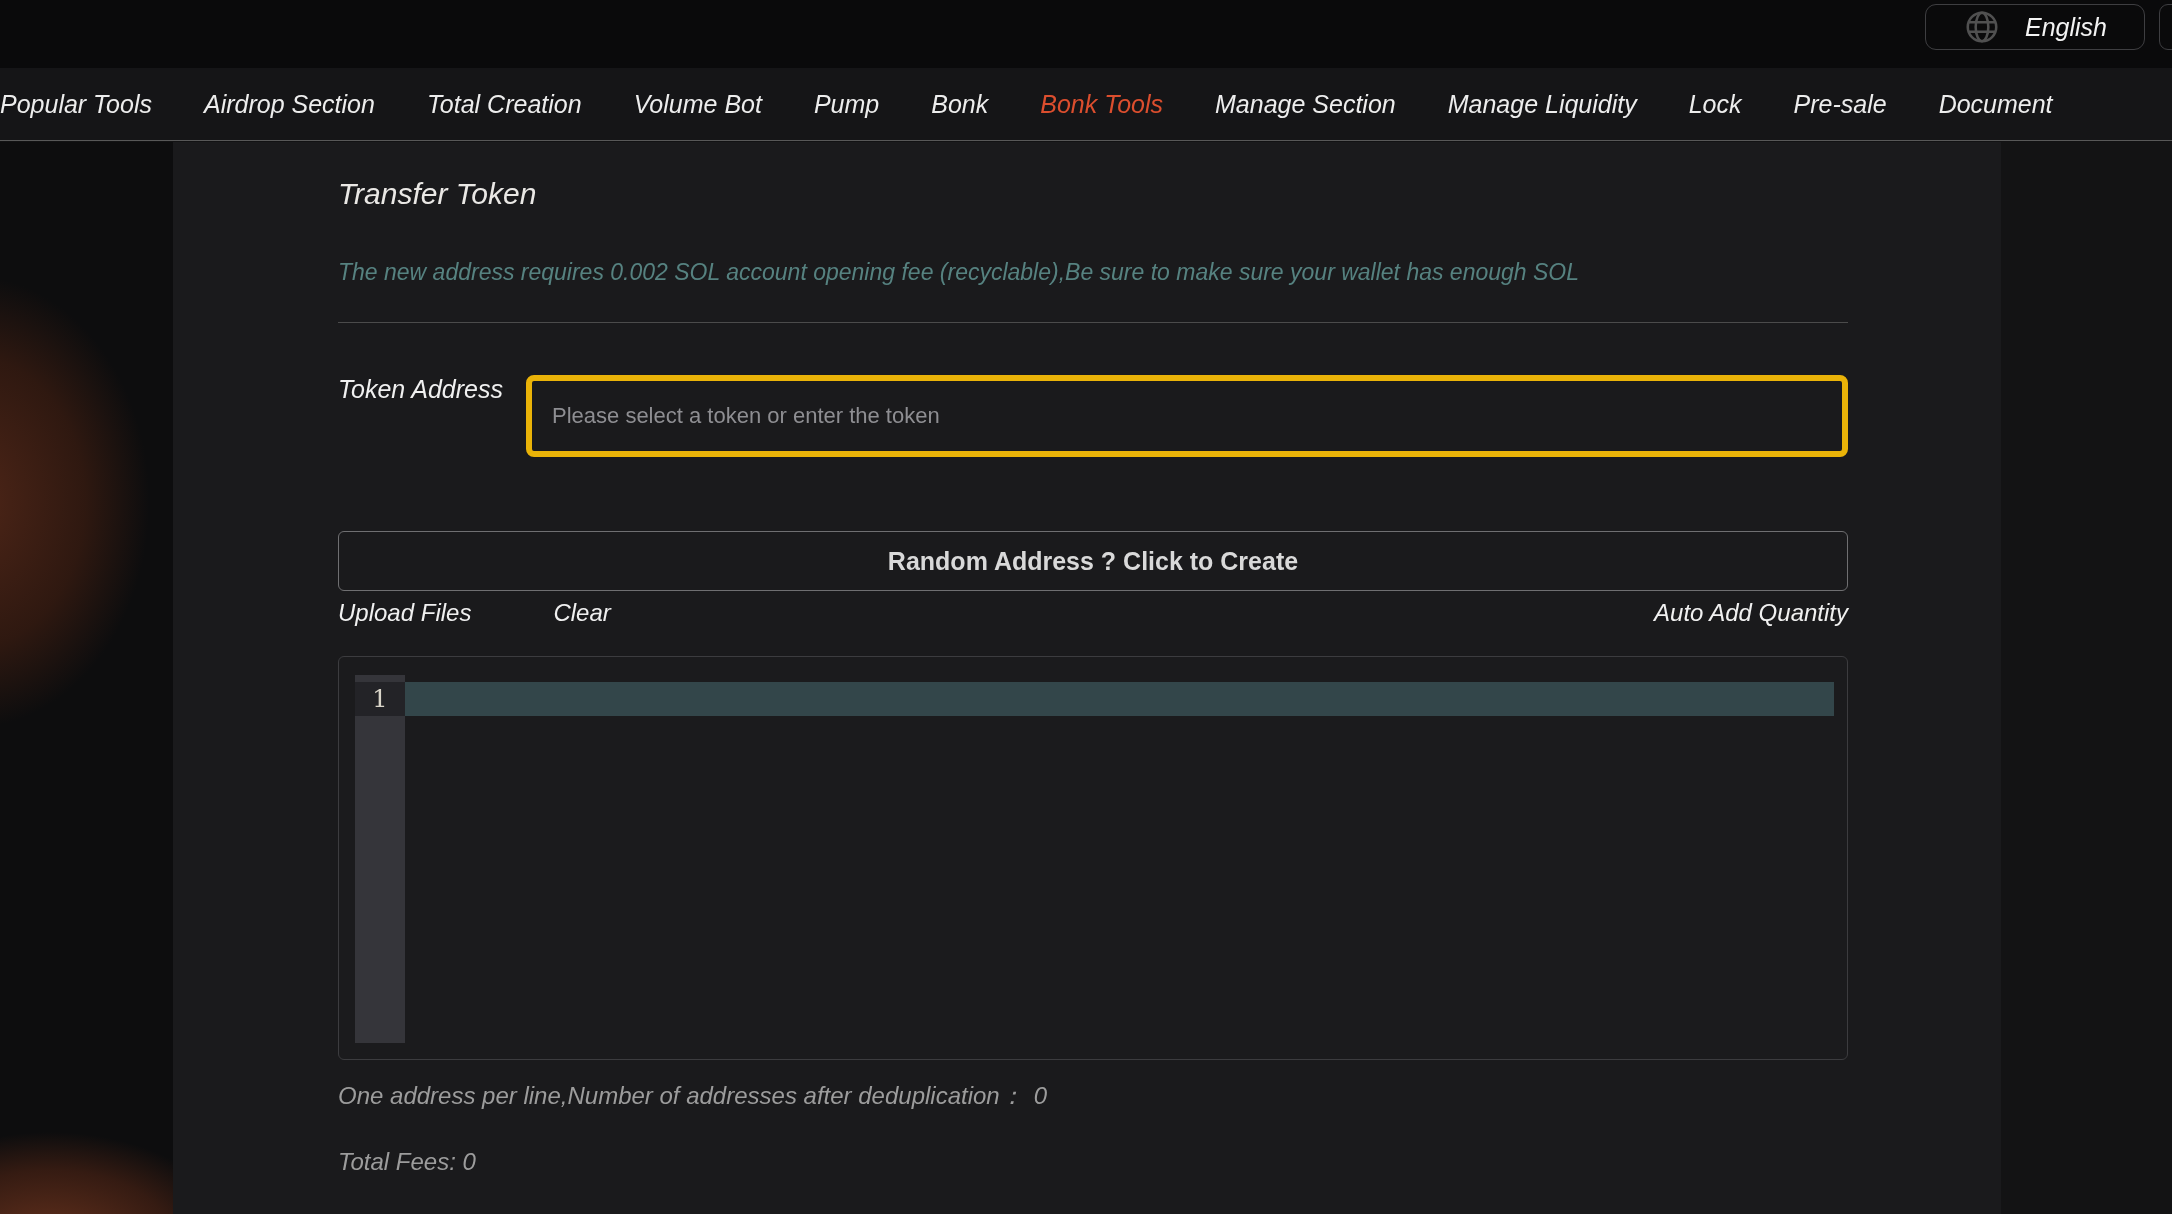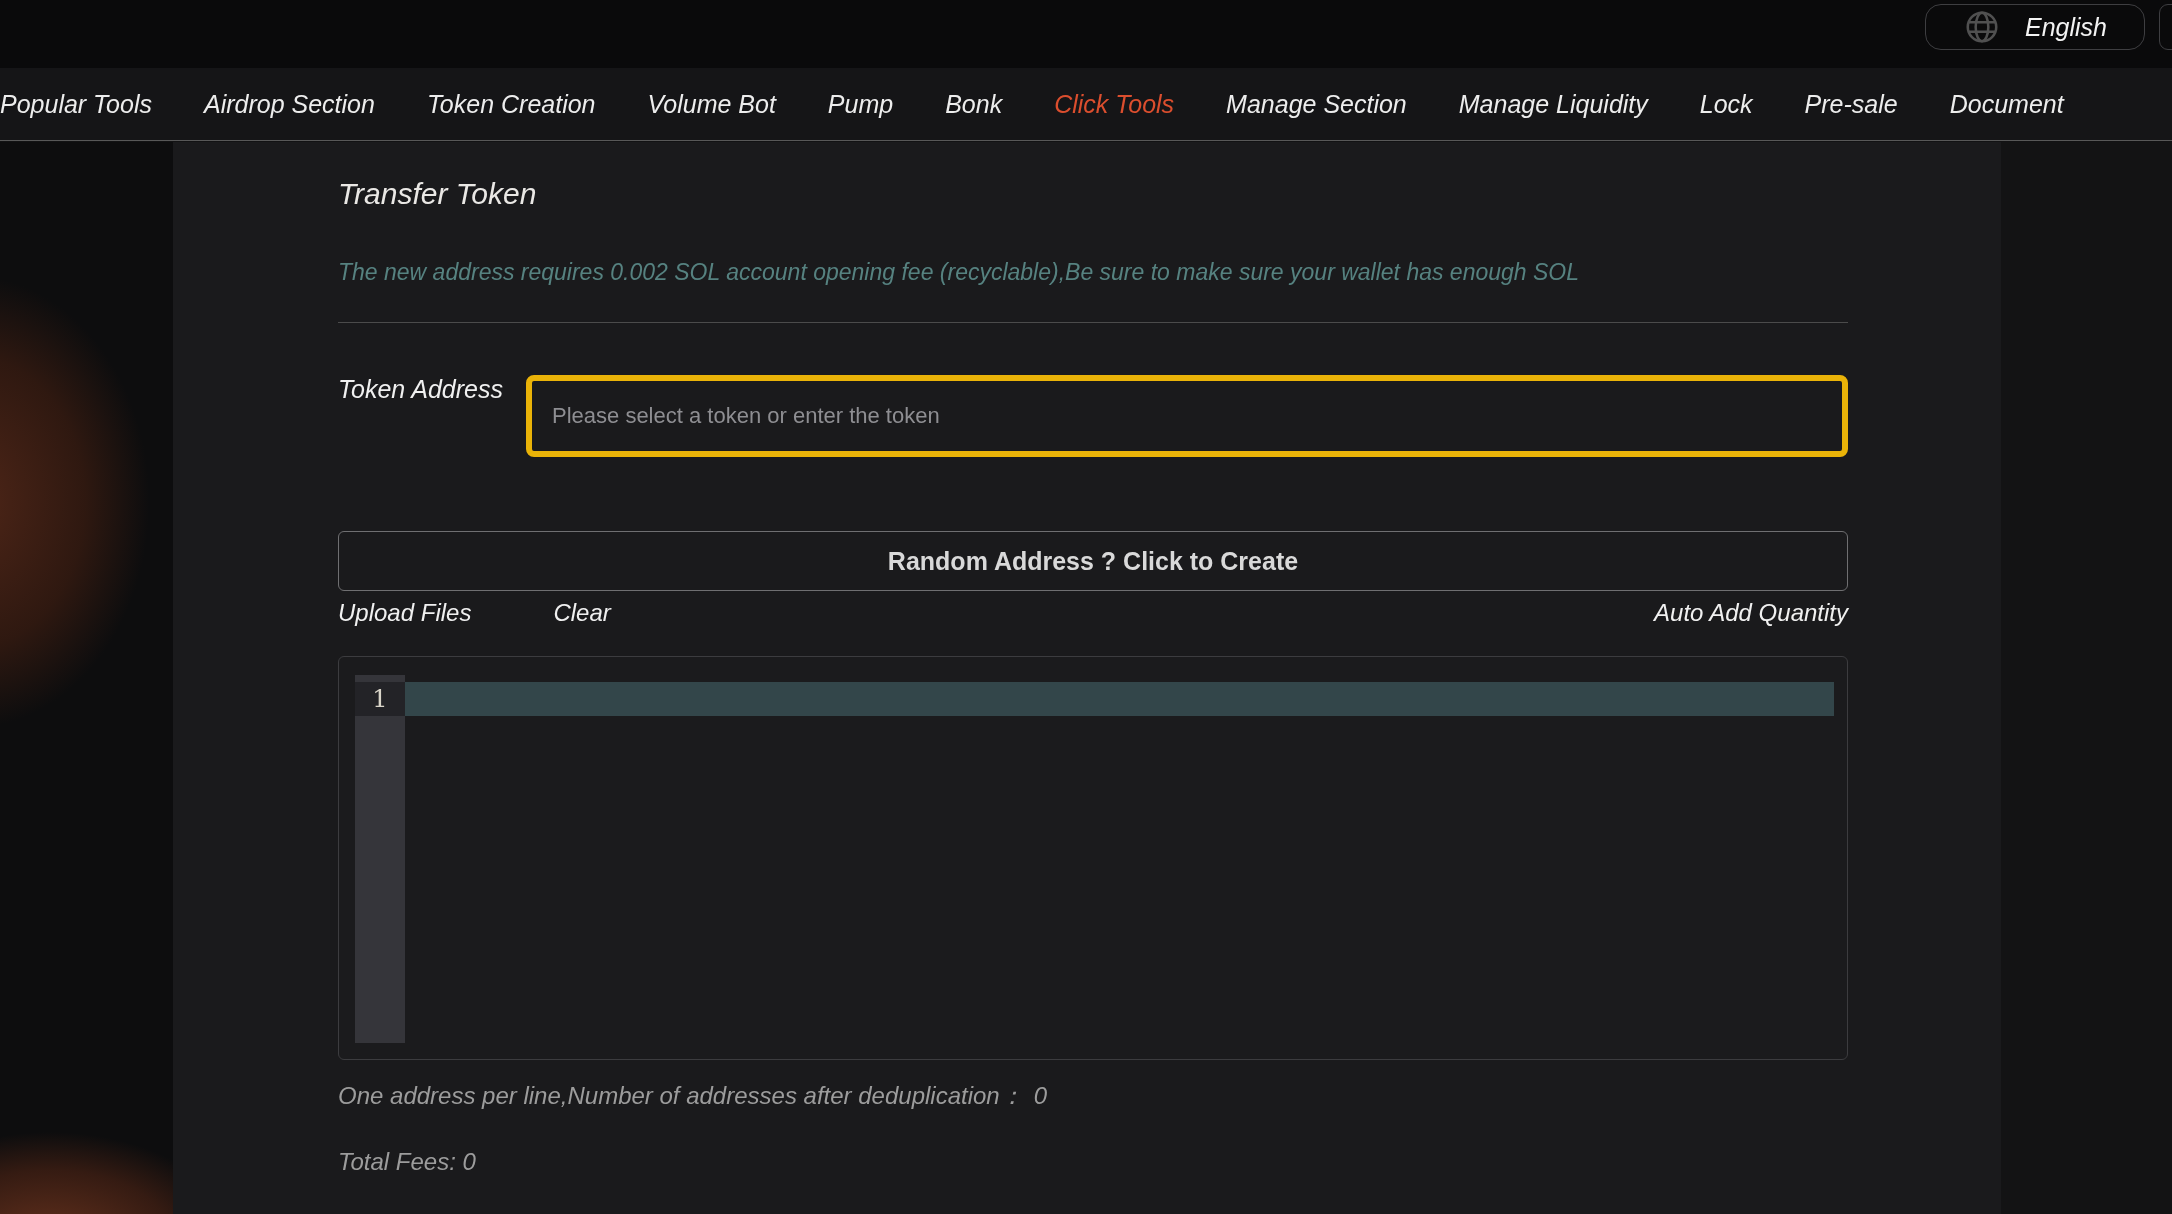--- a/index.html
+++ b/index.html
@@ -14,21 +14,21 @@
   
   .topbar {
     position: relative;
     height: 68px;
     background: #0a0a0b;
     overflow: hidden;
   }
   .lang-btn {
     position: absolute; top: 4px; left: 1925px;
     width: 220px; height: 46px;
-    border: 1px solid #3e3e41; border-radius: 16px;
+    border: 1px solid #3e3e41; border-radius: 11px;
     display: flex; align-items: center; justify-content: center; gap: 24px;
     cursor: pointer; background: transparent;
   }
   .lang-btn .globe { width: 38px; height: 38px; opacity: .55; }
   .lang-btn .lang-label { font-style: italic; font-size: 25px; color: #f3f3f3; }
   .partial-btn {
     position: absolute; top: 4px; left: 2159px;
     width: 44px; height: 46px;
     border: 1px solid #3e3e41; border-radius: 9px;
     background: transparent;
@@ -157,25 +157,25 @@
       <line x1="3.5" y1="15" x2="20.5" y2="15"></line>
     </svg>
     <span class="lang-label">English</span>
   </div>
   <div class="partial-btn"></div>
 </header>
 
 <nav class="navbar">
   <div class="nav-item">Popular Tools</div>
   <div class="nav-item">Airdrop Section</div>
-  <div class="nav-item">Token Creation</div>
+  <div class="nav-item">Total Creation</div>
   <div class="nav-item">Volume Bot</div>
   <div class="nav-item">Pump</div>
   <div class="nav-item">Bonk</div>
-  <div class="nav-item active">Click Tools</div>
+  <div class="nav-item active">Bonk Tools</div>
   <div class="nav-item">Manage Section</div>
   <div class="nav-item">Manage Liquidity</div>
   <div class="nav-item">Lock</div>
   <div class="nav-item">Pre-sale</div>
   <div class="nav-item">Document</div>
 </nav>
 
 <div class="content">
   <div class="side-left"></div>
   <div class="side-right"></div>

